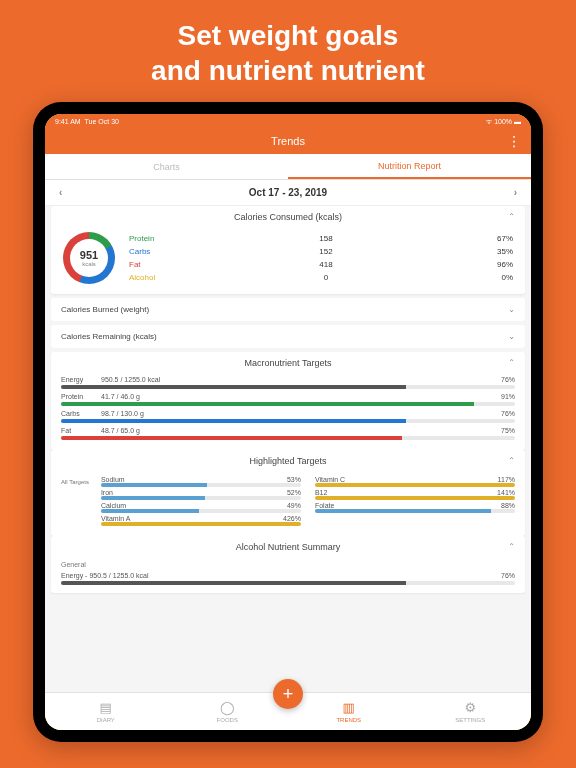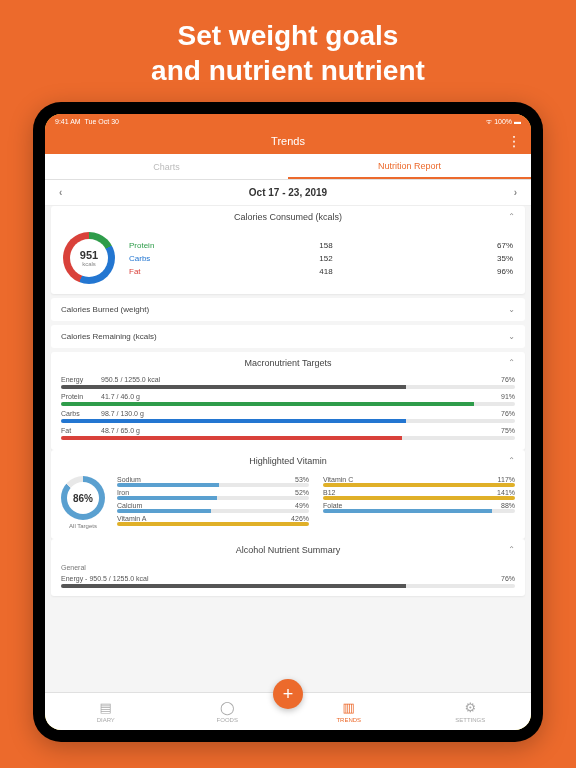--- a/index.html
+++ b/index.html
@@ -111,20 +111,25 @@
               <div class="legend-row">
                 <span class="lbl c-car">Carbs</span>
                 <span class="amt">152</span>
                 <span class="pct">35%</span>
               </div>
               <div class="legend-row">
                 <span class="lbl c-fat">Fat</span>
                 <span class="amt">418</span>
                 <span class="pct">96%</span>
               </div>
+              <div class="legend-row">
+                <span class="lbl c-alc">Alcohol</span>
+                <span class="amt">0</span>
+                <span class="pct">0%</span>
+              </div>
             </div>
       </div>
     </div>
 
     <div id="collapsed-holder">
           <div class="row-collapsed">
             <span>Calories Burned (weight)</span>
             <span class="exp">⌄</span>
           </div>
           <div class="row-collapsed">
@@ -176,27 +181,24 @@
               </div>
               <div class="bar">
                 <div class="b-fat" style="width:75%"></div>
               </div>
             </div>
           </div>
     </div>
 
     <div class="card">
       <div class="cardhdr">
-        <span>Highlighted Vitamin</span><span class="exp">⌃</span>
+        <span>Highlighted Targets</span><span class="exp">⌃</span>
       </div>
       <div class="hl-body">
         <div>
-          <div class="hl-donut">
-                <div class="v">86%</div>
-              </div>
           <div class="hl-lbl">All Targets</div>
         </div>
         <div class="hl-grid" id="hlgrid">
               <div class="hl-item">
                 <div class="t">
                   <span>Sodium</span>
                   <span>53%</span>
                 </div>
                 <div class="bar">
                   <div class="b-gen" style="width:53%"></div>

